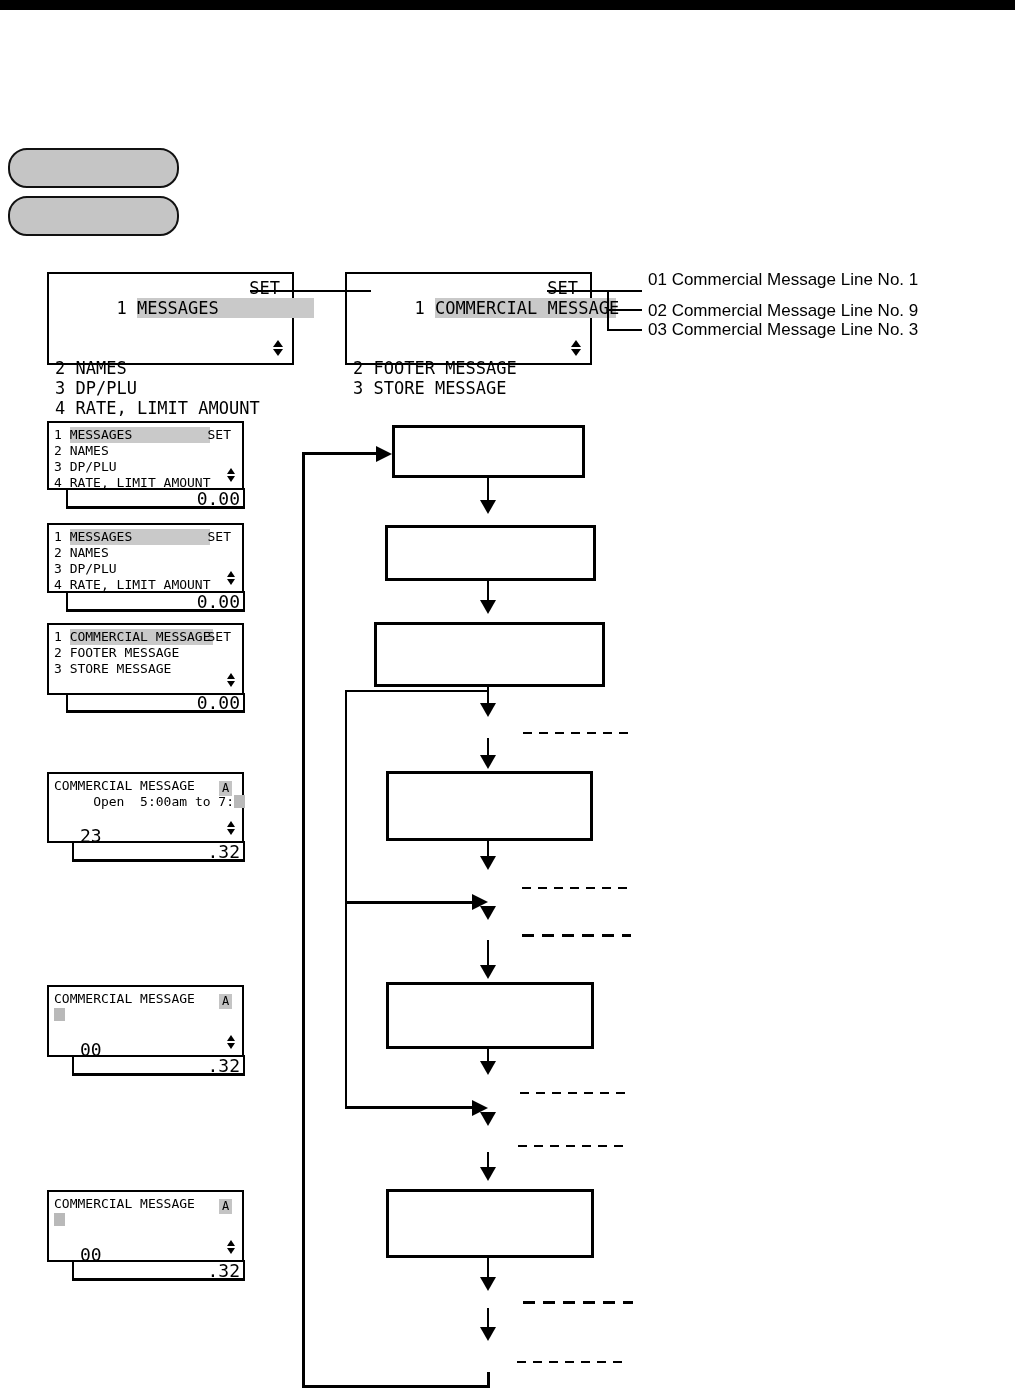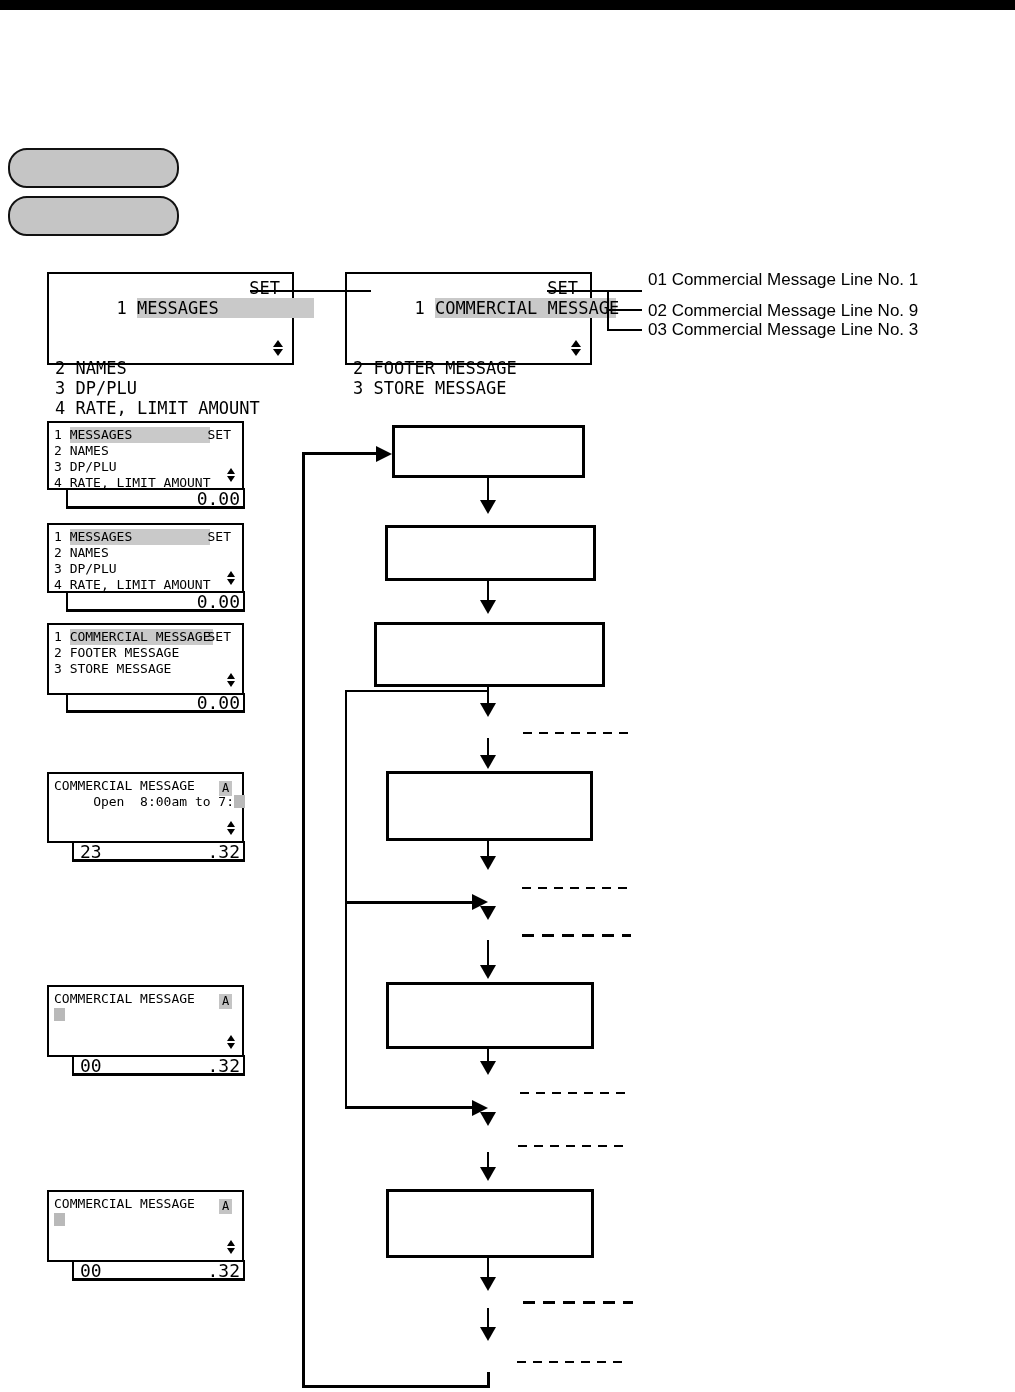--- a/index.html
+++ b/index.html
@@ -22,21 +22,21 @@
   .td{width:0;height:0;border-left:5px solid transparent;border-right:5px solid transparent;border-top:7px solid #000;}
   .tu.s{border-left-width:4px;border-right-width:4px;border-bottom-width:6px;}
   .td.s{border-left-width:4px;border-right-width:4px;border-top-width:6px;}
   .modebox{position:absolute;right:5px;top:3px;width:13px;height:15px;background:#c4c4c4;
            font-size:12px;line-height:15px;text-align:center;}
   .cursor{display:inline-block;width:11px;height:13px;background:#b9b9b9;vertical-align:-2px;}
   
   .bar{position:absolute;background:#fff;border:2px solid #000;border-bottom-width:3px;box-sizing:border-box;
        font-size:18px;line-height:14px;}
   .bar .rv{position:absolute;right:3px;bottom:0;}
-  .bar .lv{position:absolute;left:6px;bottom:0;}
+  .bar .lv{position:absolute;left:6px;bottom:16px;}
   
   .fbox{position:absolute;border:3px solid #000;background:#fff;box-sizing:border-box;}
   .ln{position:absolute;background:#000;}
   .dsh{position:absolute;height:2px;background:repeating-linear-gradient(90deg,#000 0 9px,transparent 9px 16px);}
   .dshb{position:absolute;height:3px;background:repeating-linear-gradient(90deg,#000 0 12px,transparent 12px 20px);}
   .ad{position:absolute;width:0;height:0;border-left:8px solid transparent;border-right:8px solid transparent;border-top:14px solid #000;}
   .ar{position:absolute;width:0;height:0;border-top:8px solid transparent;border-bottom:8px solid transparent;border-left:16px solid #000;}
   .blabel{position:absolute;font-family:"Liberation Sans","DejaVu Sans",sans-serif;font-size:17px;line-height:19px;white-space:pre;}
 </style>
 </head>
@@ -122,21 +122,21 @@
         <i class="tu s"></i>
         <i class="td s"></i>
       </span>
   </div>
   <div class="bar" style="left:66px;top:693px;width:179px;height:20px;">
     <span class="rv">0.00</span>
   </div>
 
   <div class="lcd sm" style="left:47px;top:772px;width:197px;height:71px;">
     <div class="row"><span>COMMERCIAL MESSAGE</span><span class="modebox">A</span></div>
-    <div class="row"><span>     Open  8:00am to 7:</span><span class="cursor"></span></div>
+    <div class="row"><span>     Open  5:00am to 7:</span><span class="cursor"></span></div>
     <span class="updown sm-ud">
         <i class="tu s"></i>
         <i class="td s"></i>
       </span>
   </div>
   <div class="bar" style="left:72px;top:841px;width:173px;height:21px;">
     <span class="lv">23</span>
     <span class="rv">.32</span>
   </div>
 

